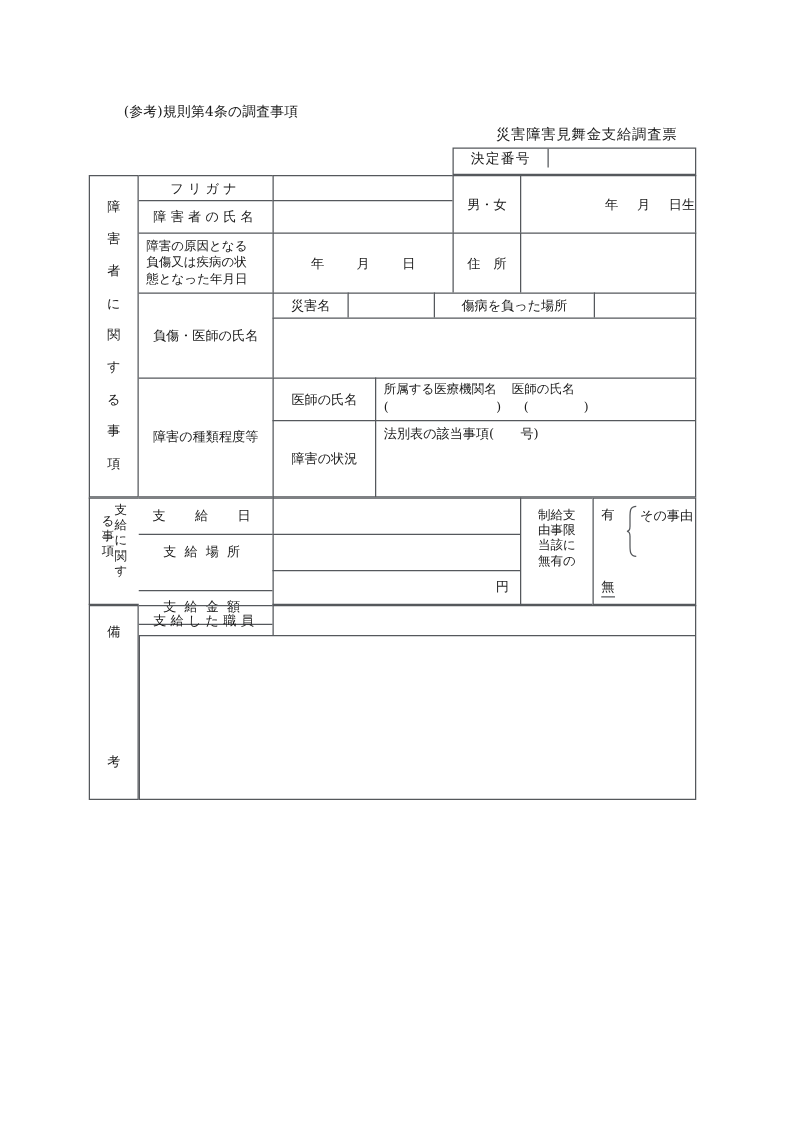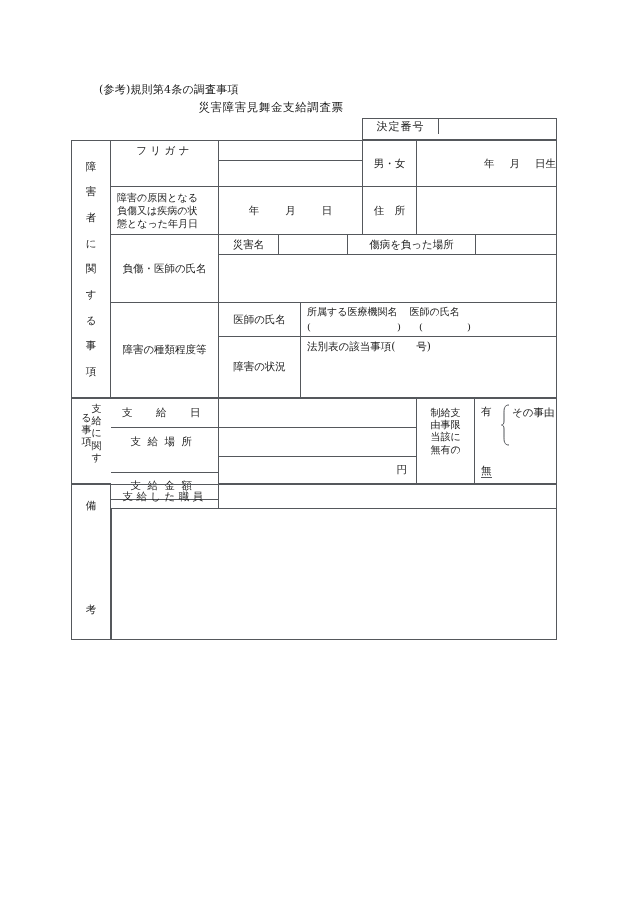--- a/index.html
+++ b/index.html
@@ -28,21 +28,21 @@
     font-size: 11px;
     letter-spacing: 0.2px;
     white-space: nowrap;
     margin-left: 28px;
   }
   .form-title {
     position: absolute;
     left: 0;
     top: 100px;
     width: 542px;
-    text-align: center;
+    text-align: right;
     font-size: 11.5px;
     letter-spacing: 0.6px;
   }
   
   .decision-box {
     position: absolute;
     left: 362px;
     top: 118px;
     width: 195px;
     height: 22px;
@@ -244,20 +244,23 @@
       <span>る</span>
       <span>事</span>
       <span>項</span>
     </div>
 
     <div class="cell noleft mid" style="left:40px; top:0px; width:107px; height:20px;">
       <span class="spaced">フリガナ</span>
     </div>
     <div class="cell mid-left" style="left:147px; top:0px; width:144px; height:20px;"></div>
 
+    <div class="cell noleft mid" style="left:40px; top:20px; width:107px; height:26px;">
+      <span class="spaced">障害者の氏名</span>
+    </div>
     <div class="cell mid-left" style="left:147px; top:20px; width:144px; height:26px;"></div>
 
     <div class="cell mid" style="left:291px; top:0px; width:54px; height:46px;">
       <span>男・女</span>
     </div>
 
     <div class="cell rb" style="left:345px; top:0px; width:141px; height:46px;">
       <div class="birthline" style="height:46px;">
         <span>年</span>
         <span>月</span>

